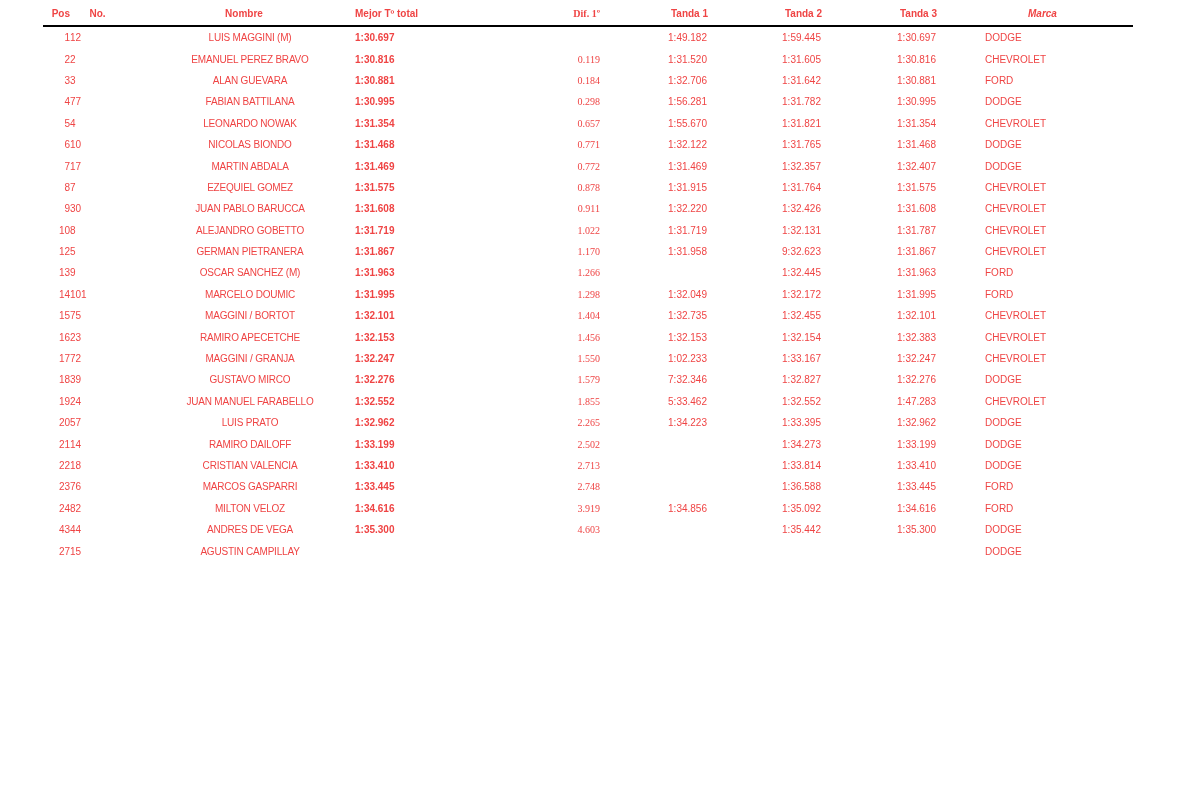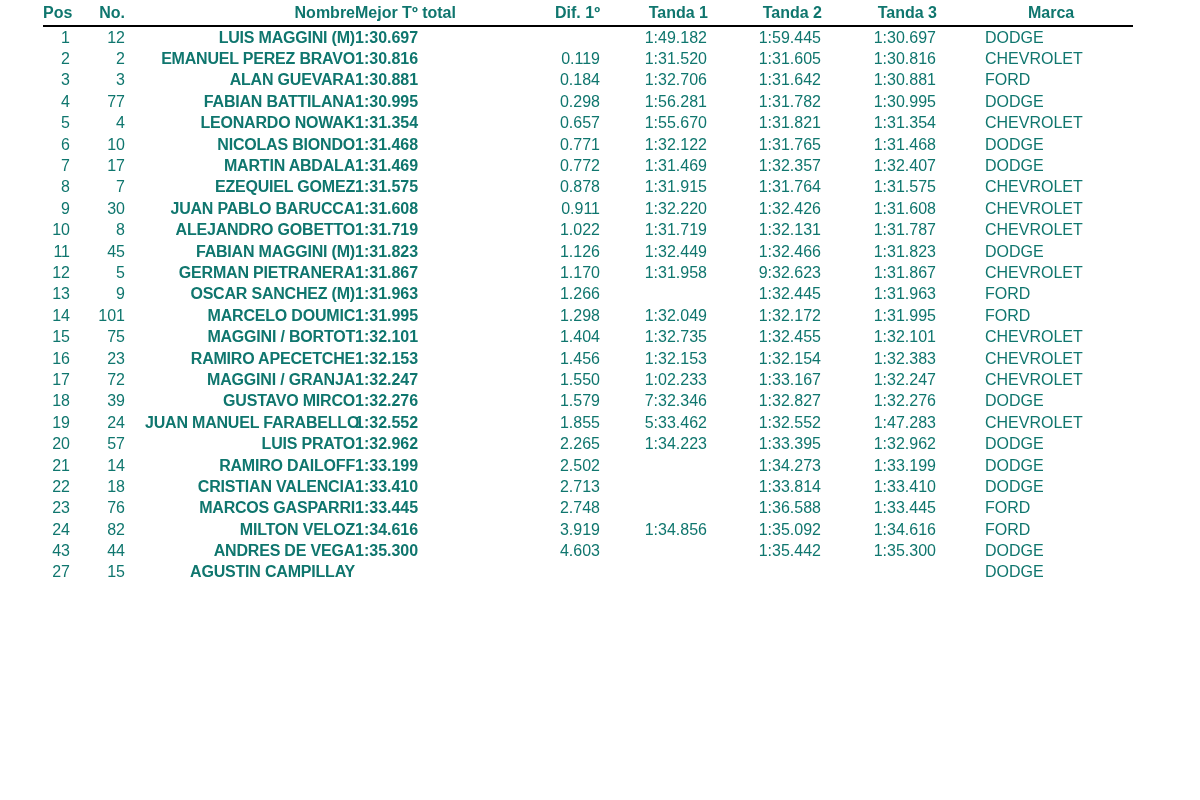--- a/index.html
+++ b/index.html
@@ -18,54 +18,54 @@
   .sheet {
     position: absolute;
     left: 43px;
     top: 1px;
     width: 1090px;
   }
   table.results {
     border-collapse: collapse;
     table-layout: fixed;
     width: 1090px;
-    font-size: 16px;
-    color: #0f766e;
+    font-size: 10px;
+    color: #ef4444;
   }
   th {
     font-weight: bold;
     height: 24px;
     vertical-align: middle;
     padding: 0;
     border-bottom: 2px solid #000000;
     white-space: nowrap;
     overflow: visible;
   }
   td {
     height: 21.4px;
     padding: 0;
     vertical-align: middle;
     white-space: nowrap;
     overflow: visible;
   }
   
   .c-pos    { text-align: right; }
-  .c-no     { text-align: right; }
-  .c-nombre { text-align: right; }
+  .c-no     { }
+  .c-nombre { text-align: center; }
   .c-mejor  { text-align: left; }
-  .c-dif    { text-align: right; }
+  .c-dif    { text-align: right; font-family: Liberation Serif, serif; }
   .c-tanda1, .c-tanda2, .c-tanda3 { text-align: right; }
   .c-marca  { text-align: left; }
 
   th.c-nombre { padding-left: 8px; }
-  td.c-nombre { padding-left: 20px; font-weight: bold; letter-spacing: -0.2px; }
+  td.c-nombre { padding-left: 20px; font-weight: normal; letter-spacing: -0.2px; }
   th.c-mejor  { padding-right: 0; }
   td.c-mejor  { padding-right: 15px; font-weight: bold; }
   td.c-tanda1, td.c-tanda2, td.c-tanda3 { padding-right: 1px; }
-  th.c-marca  { padding-left: 91px; }
+  th.c-marca  { padding-left: 91px; font-style: italic; }
   td.c-marca  { padding-left: 48px; }
 </style>
 </head>
 <body>
 
 <div class="sheet">
   <table class="results">
     <colgroup>
       <col style="width:27px">
       <col style="width:55px">
@@ -195,31 +195,20 @@
           <td class="c-no">8</td>
           <td class="c-nombre">ALEJANDRO GOBETTO</td>
           <td class="c-mejor">1:31.719</td>
           <td class="c-dif">1.022</td>
           <td class="c-tanda1">1:31.719</td>
           <td class="c-tanda2">1:32.131</td>
           <td class="c-tanda3">1:31.787</td>
           <td class="c-marca">CHEVROLET</td>
         </tr>
         <tr>
-          <td class="c-pos">11</td>
-          <td class="c-no">45</td>
-          <td class="c-nombre">FABIAN MAGGINI (M)</td>
-          <td class="c-mejor">1:31.823</td>
-          <td class="c-dif">1.126</td>
-          <td class="c-tanda1">1:32.449</td>
-          <td class="c-tanda2">1:32.466</td>
-          <td class="c-tanda3">1:31.823</td>
-          <td class="c-marca">DODGE</td>
-        </tr>
-        <tr>
           <td class="c-pos">12</td>
           <td class="c-no">5</td>
           <td class="c-nombre">GERMAN PIETRANERA</td>
           <td class="c-mejor">1:31.867</td>
           <td class="c-dif">1.170</td>
           <td class="c-tanda1">1:31.958</td>
           <td class="c-tanda2">9:32.623</td>
           <td class="c-tanda3">1:31.867</td>
           <td class="c-marca">CHEVROLET</td>
         </tr>

